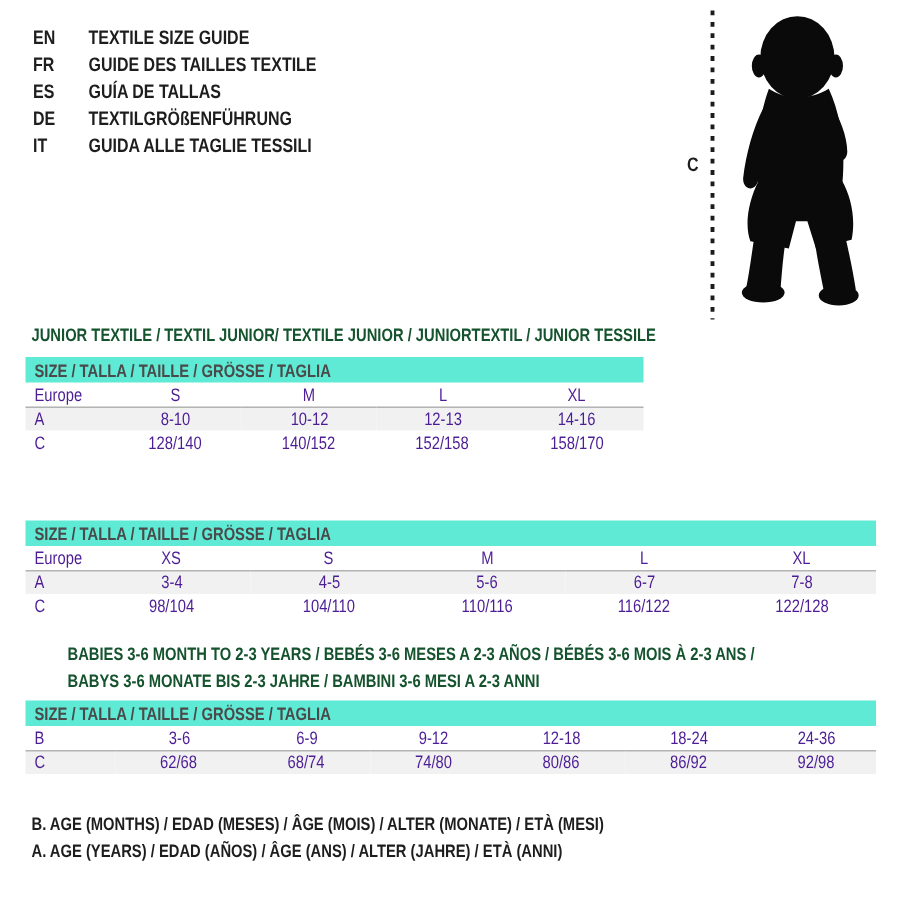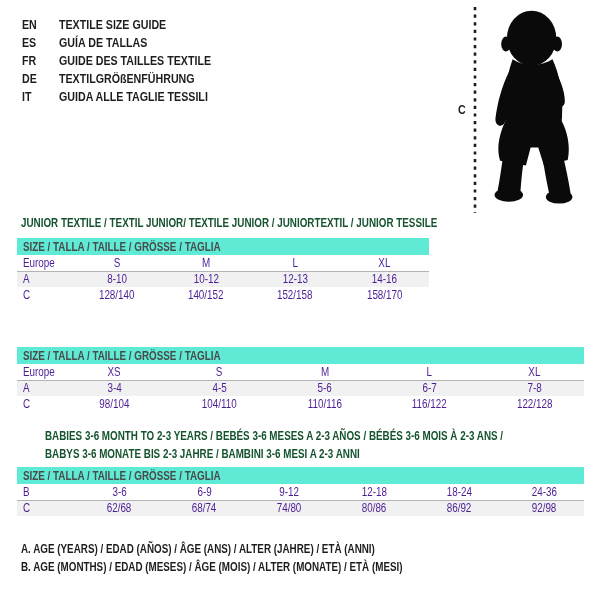--- a/index.html
+++ b/index.html
@@ -54,26 +54,26 @@
 <body>
 
 <div class="canvas">
 
   <div class="langs">
     <div class="lang-row">
       <span class="lang-code"><span class="cx">EN</span></span>
       <span class="cx">TEXTILE SIZE GUIDE</span>
     </div>
     <div class="lang-row">
+      <span class="lang-code"><span class="cx">FR</span></span>
+      <span class="cx">GUIDE DES TAILLES TEXTILE</span>
+    </div>
+    <div class="lang-row">
       <span class="lang-code"><span class="cx">ES</span></span>
       <span class="cx">GUÍA DE TALLAS</span>
-    </div>
-    <div class="lang-row">
-      <span class="lang-code"><span class="cx">FR</span></span>
-      <span class="cx">GUIDE DES TAILLES TEXTILE</span>
     </div>
     <div class="lang-row">
       <span class="lang-code"><span class="cx">DE</span></span>
       <span class="cx">TEXTILGRÖßENFÜHRUNG</span>
     </div>
     <div class="lang-row">
       <span class="lang-code"><span class="cx">IT</span></span>
       <span class="cx">GUIDA ALLE TAGLIE TESSILI</span>
     </div>
   </div>
@@ -214,17 +214,17 @@
         <td><span class="cx">68/74</span></td>
         <td><span class="cx">74/80</span></td>
         <td><span class="cx">80/86</span></td>
         <td><span class="cx">86/92</span></td>
         <td><span class="cx">92/98</span></td>
       </tr>
     </tbody>
   </table>
 
   <div class="notes">
+    <div class="note-line"><span class="cx">B. AGE (MONTHS) / EDAD (MESES) / ÂGE (MOIS) / ALTER (MONATE) / ETÀ (MESI)</span></div>
     <div class="note-line"><span class="cx">A. AGE (YEARS) / EDAD (AÑOS) / ÂGE (ANS) / ALTER (JAHRE) / ETÀ (ANNI)</span></div>
-    <div class="note-line"><span class="cx">B. AGE (MONTHS) / EDAD (MESES) / ÂGE (MOIS) / ALTER (MONATE) / ETÀ (MESI)</span></div>
   </div>
 
 </div>
 
 </body></html>

